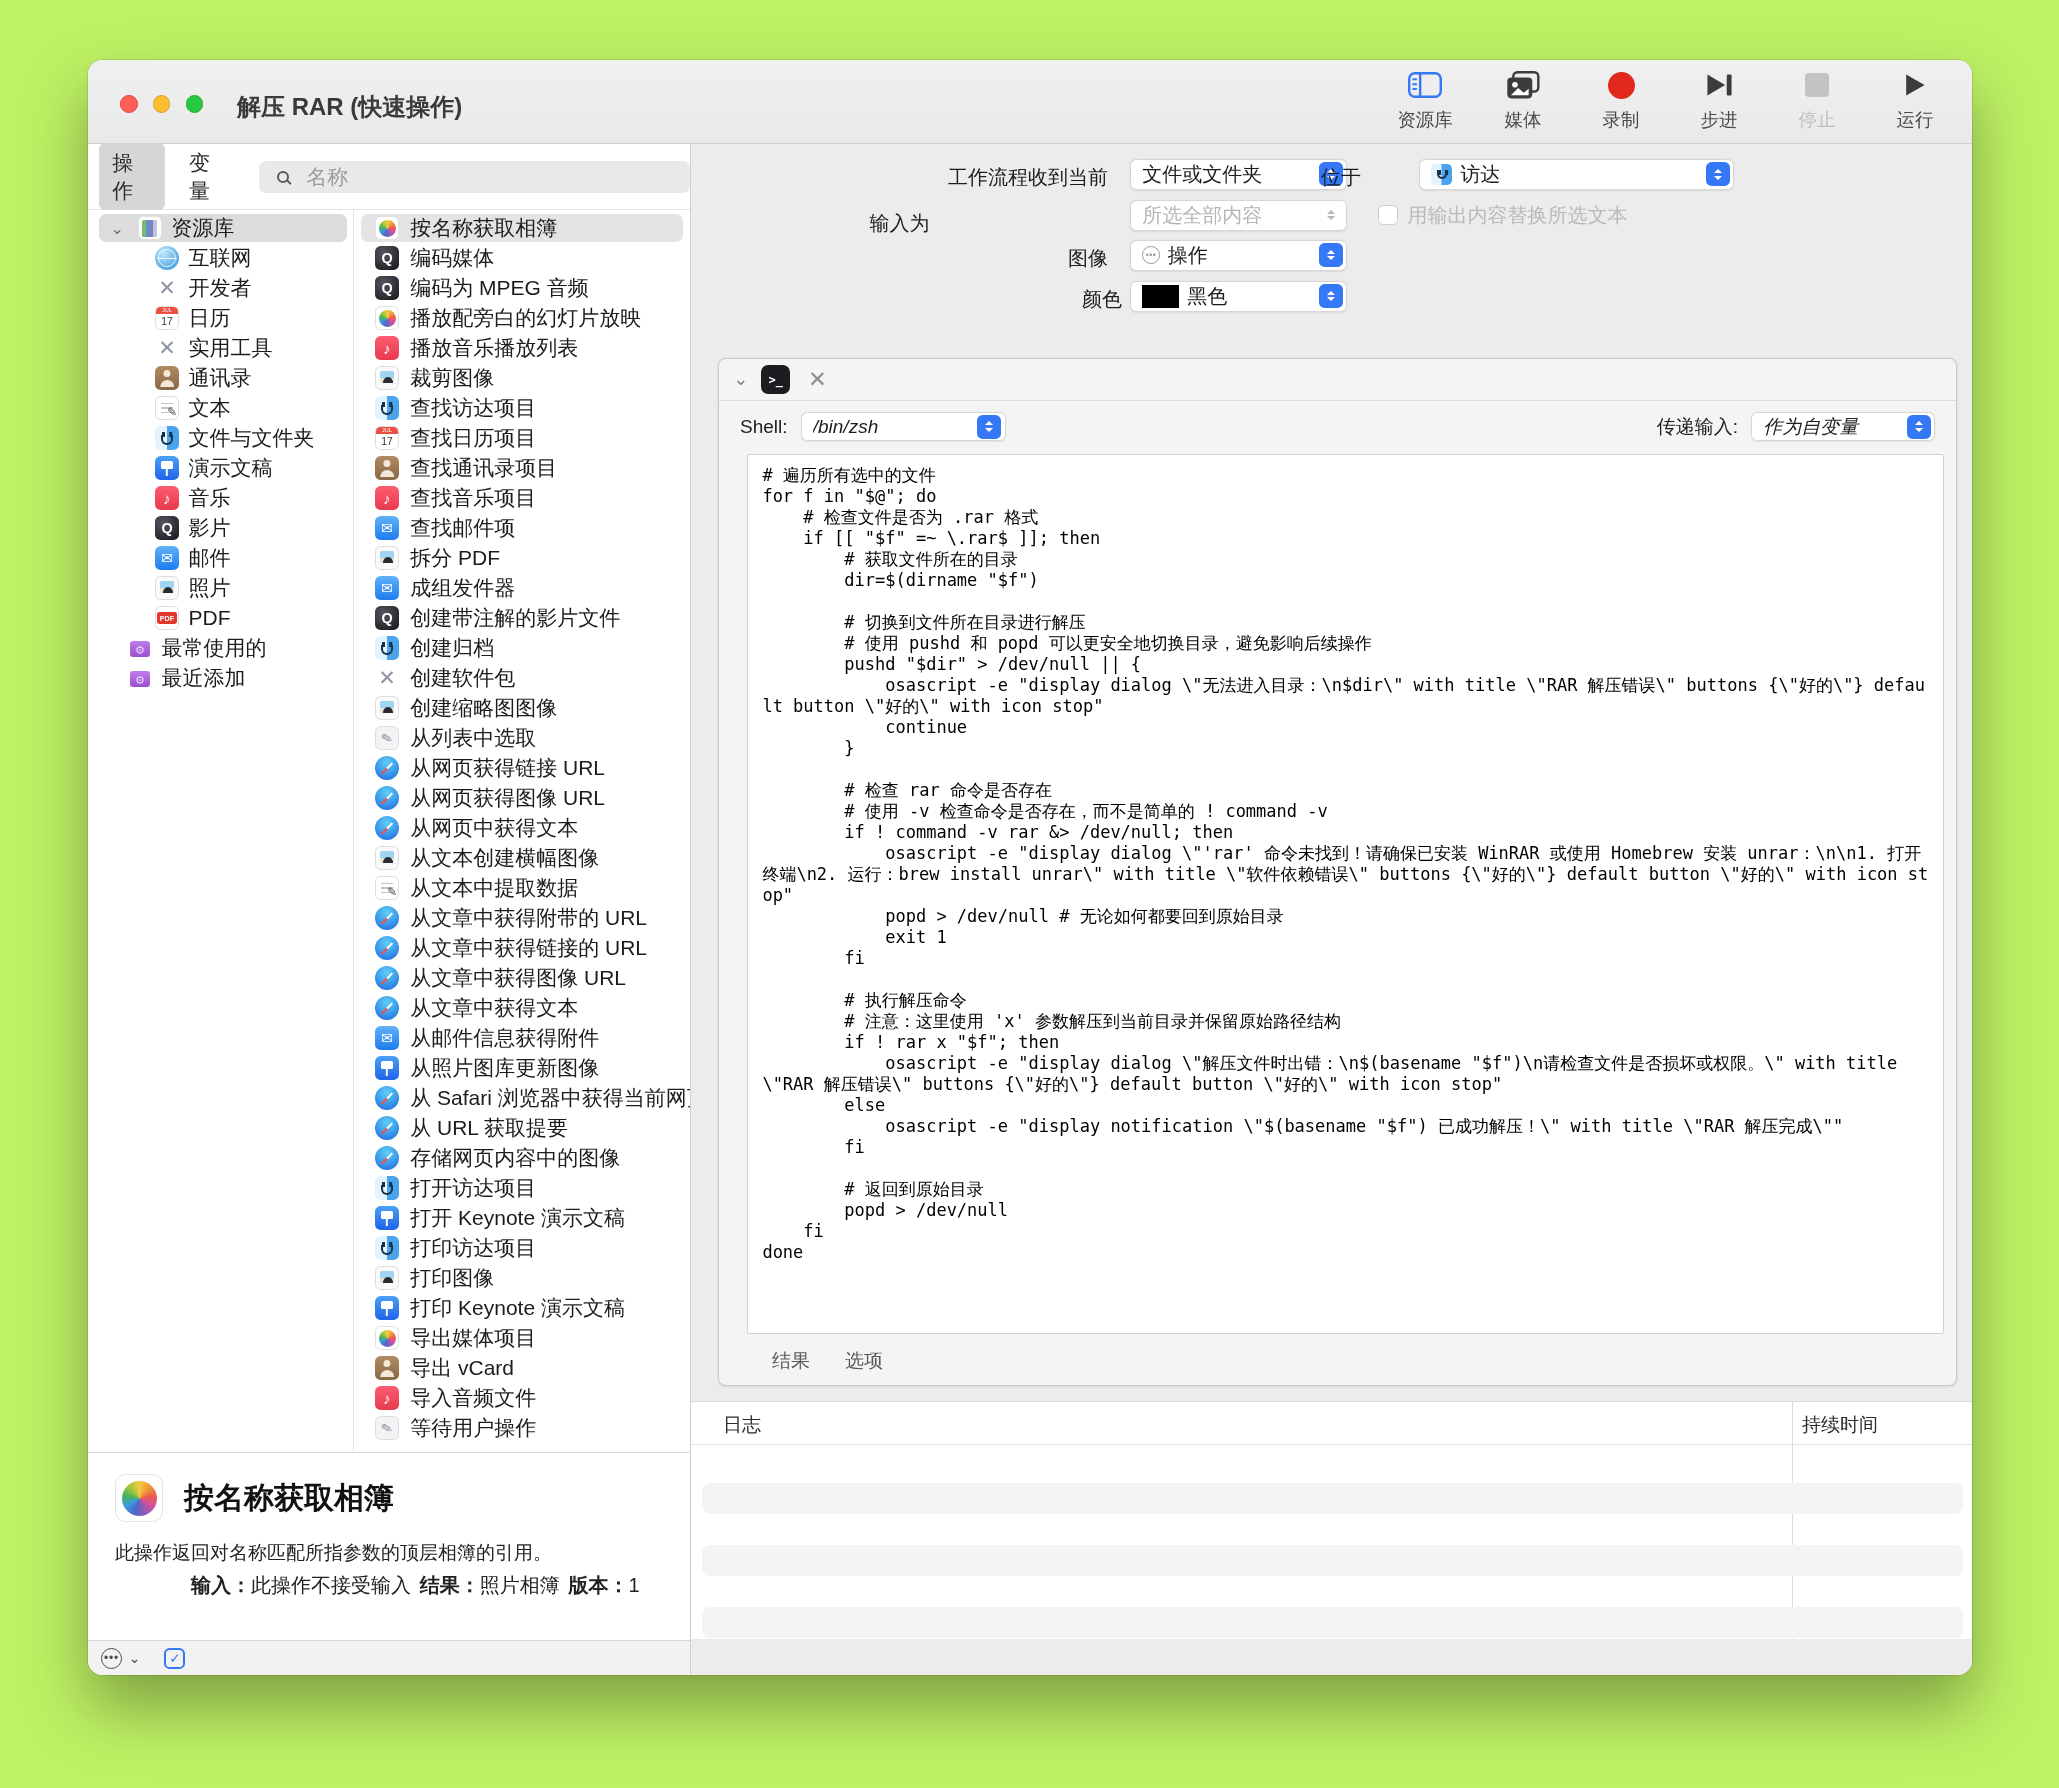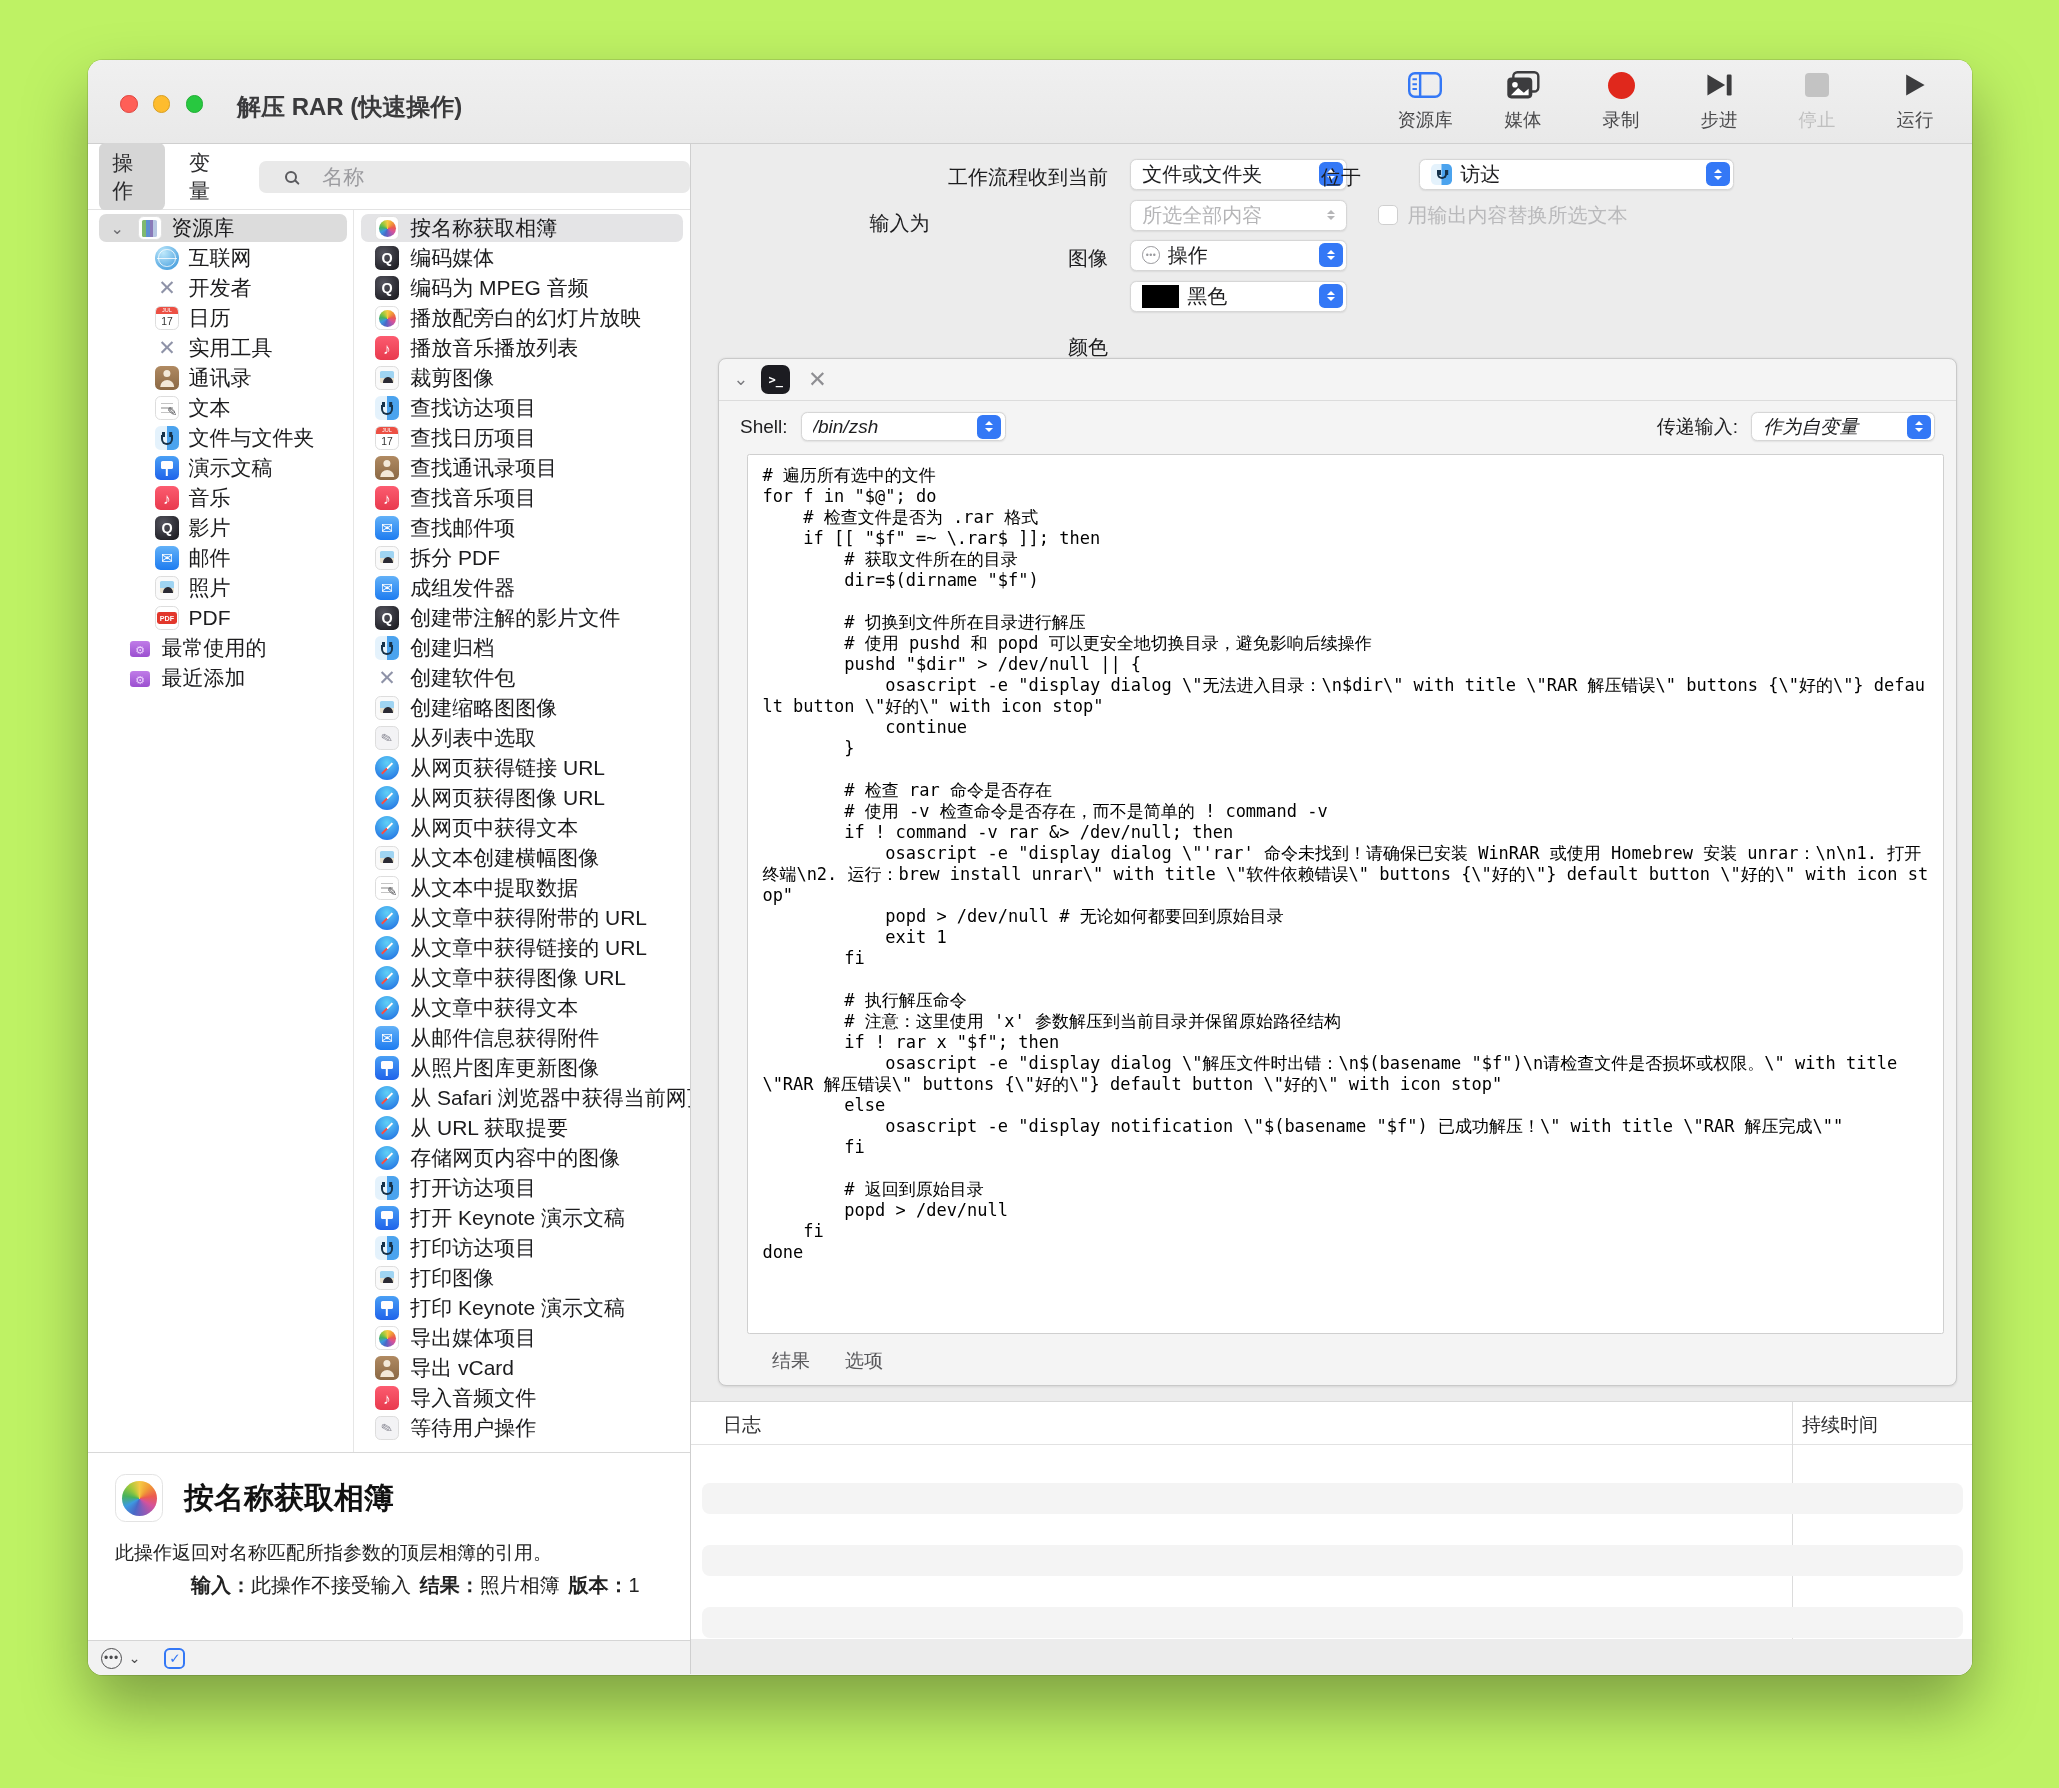--- a/index.html
+++ b/index.html
@@ -29,21 +29,21 @@
   .tb-ic { height:34px; display:flex; align-items:center; justify-content:center; }
   .rec-dot { width:27px; height:27px; border-radius:50%; background:#e0281c; }
   .stop-sq { width:24px; height:24px; border-radius:4px; background:#c3c3c3; }
 
   
   .topstrip { position:absolute; left:0; top:84px; width:602px; height:66px; background:#fff;
               border-bottom:0.8px solid #e3e3e3; display:flex; align-items:center; }
   .seg-tab { font-size:21px; color:#2c2c2e; padding:5.6px 13px; border-radius:6.4px; margin-left:11.2px; }
   .seg-tab.selected { background:#d6d6d6; }
   .searchbox { margin-left:17.6px; width:454px; height:32px; background:#e9e9e9; border-radius:7.2px;
-               display:flex; align-items:center; gap:25px; padding:0 26px; }
+               display:flex; align-items:center; gap:17px; padding:0 18px; }
   .mag { width:12px; height:12px; border:2px solid #5a5a5e; border-radius:50%; position:relative; flex:none; }
   .mag::after { content:""; position:absolute; width:2.4px; height:6.4px; background:#5a5a5e;
                 right:-3.2px; bottom:-4.8px; transform:rotate(-45deg); border-radius:1.6px; }
   .searchbox .ph { font-size:21px; color:#9b9b9f; }
 
   .lib-col { position:absolute; left:0; top:150px; width:265px; height:1242px; background:#fff; overflow:hidden; padding-top:3.2px; }
   .act-col { position:absolute; left:265px; top:150px; width:337px; height:1242px; background:#fff;
              border-left:0.8px solid #e6e6e6; overflow:hidden; padding-top:3.2px; }
 
   .lrow { height:30px; display:flex; align-items:center; gap:9.6px; padding:0 8px 0 67px; position:relative; }
@@ -653,21 +653,21 @@
 
       <span class="setlabel" style="left:0;top:101px;">图像</span>
       <div class="setrow" style="left:424px;top:96px;">
         <div class="popup" style="width:217px;">
           <span class="actdot">•••</span>
           <span class="pv">操作</span>
           <span class="caps"></span>
         </div>
       </div>
 
-      <span class="setlabel" style="left:0;top:142px;margin-top:48px;">颜色</span>
+      <span class="setlabel" style="left:14px;top:142px;">颜色</span>
       <div class="setrow" style="left:424px;top:137px;">
         <div class="popup" style="width:217px;">
           <span class="swatch"></span>
           <span class="pv">黑色</span>
           <span class="caps"></span>
         </div>
       </div>
 
       <div class="card">
         <div class="card-header">

